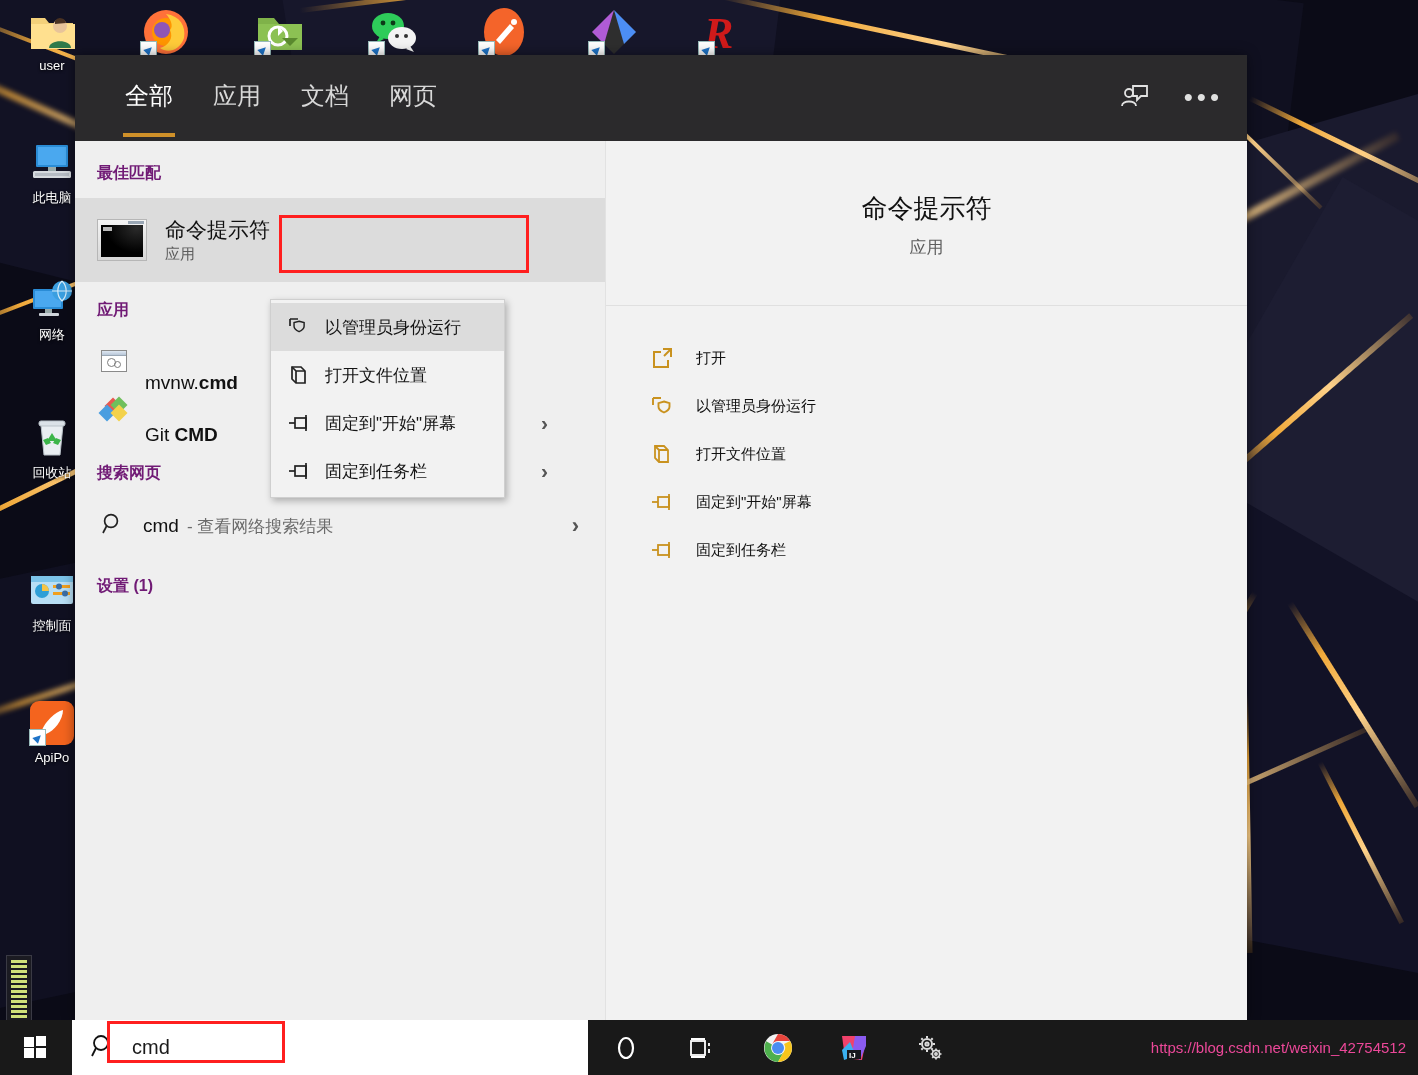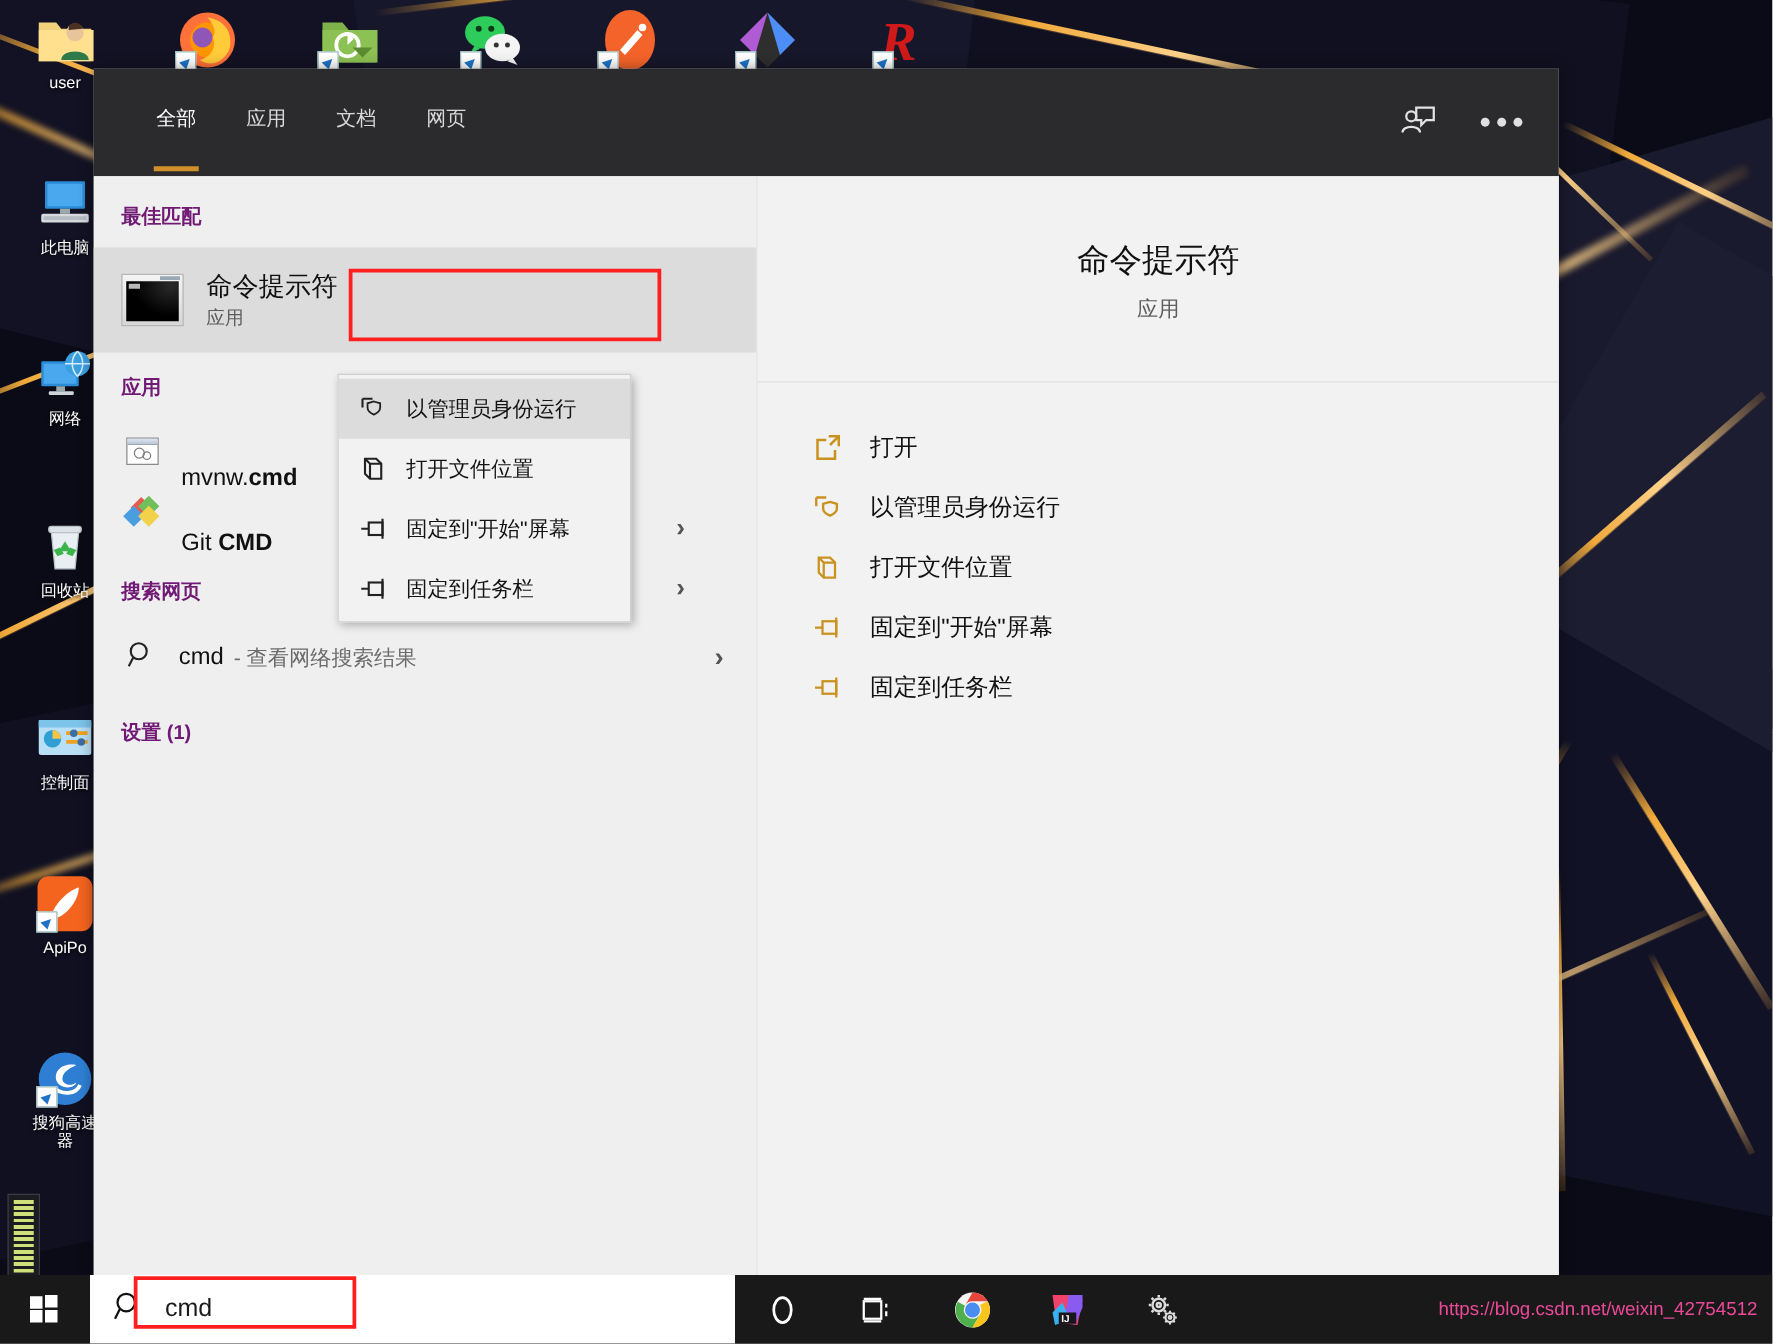--- a/index.html
+++ b/index.html
@@ -85,21 +85,21 @@
     background: #2b2a2c;
     display: flex;
     align-items: center;
     padding: 0 24px 0 30px;
     flex: 0 0 auto;
     position: relative;
   }
   .tabs { display: flex; align-items: flex-end; height: 86px; }
   .tab {
     color: #d8d8d8;
-    font-size: 16px;
+    font-size: 24px;
     padding: 0 20px;
     height: 86px;
     line-height: 82px;
     position: relative;
     cursor: default;
   }
   .tab.active { color: #ffffff; }
   .tab.active::after {
     content: "";
     position: absolute;
@@ -284,21 +284,21 @@
     color:#d2d2d2; font-size:7px;
     font-family:"Liberation Mono","DejaVu Sans Mono",monospace;
   }
   .prev-title { font-size: 26px; color: #111; }
   .prev-sub { font-size: 17px; color: #5e5e5e; margin-top: 10px; }
 
   #preview-actions { padding: 28px 0 0 44px; }
   .act-row {
     display: flex; align-items: center;
     height: 48px;
-    font-size: 19px;
+    font-size: 15px;
     color: #111;
   }
   .act-row .lab { margin-left: 22px; }
 
   
   .gi { width: 24px; height: 24px; flex: 0 0 auto; }
 
   
   #taskbar {
     position: absolute;
@@ -515,32 +515,20 @@
       <svg width="46" height="46" viewBox="0 0 46 46">
         <rect x="1" y="1" width="44" height="44" rx="9" fill="#f4641e"></rect>
         <path d="M34 10 C26 12 16 22 13 30 l4 4 C25 31 34 20 34 10Z" fill="#fff"></path>
         <path d="M13 30 l-3 7 7 -3Z" fill="#fff"></path>
       </svg>
       <span class="shortcut-arrow"></span>
     </div>
     <span class="lbl">ApiPo</span>
   </div>
 
-  <div class="desk-icon" style="left:8px; top:840px;">
-    <div class="glyph">
-      <svg width="46" height="46" viewBox="0 0 46 46">
-        <circle cx="23" cy="23" r="21" fill="#2e7fd4"></circle>
-        <path d="M32 12 C22 10 14 16 16 24 C18 31 30 32 32 26 C27 30 20 27 21 22 C22 16 29 14 32 12Z" fill="#fff"></path>
-        <path d="M14 30 C20 36 32 36 35 28" stroke="#fff" stroke-width="3" fill="none"></path>
-      </svg>
-      <span class="shortcut-arrow"></span>
-    </div>
-    <span class="lbl" style="white-space:pre-line;">搜狗高速
-器</span>
-  </div>
 
   <div style="position:absolute; left:6px; top:955px; width:26px; height:66px; background:#1b1b22; border:1px solid #3a3a44;">
     <div style="margin:4px; height:58px; background:repeating-linear-gradient(180deg,#cfe07a 0 3px,#1b1b22 3px 5px);"></div>
   </div>
 
   <div id="search-panel">
 
     <div id="search-header">
       <div class="tabs">
         <div class="tab active">

